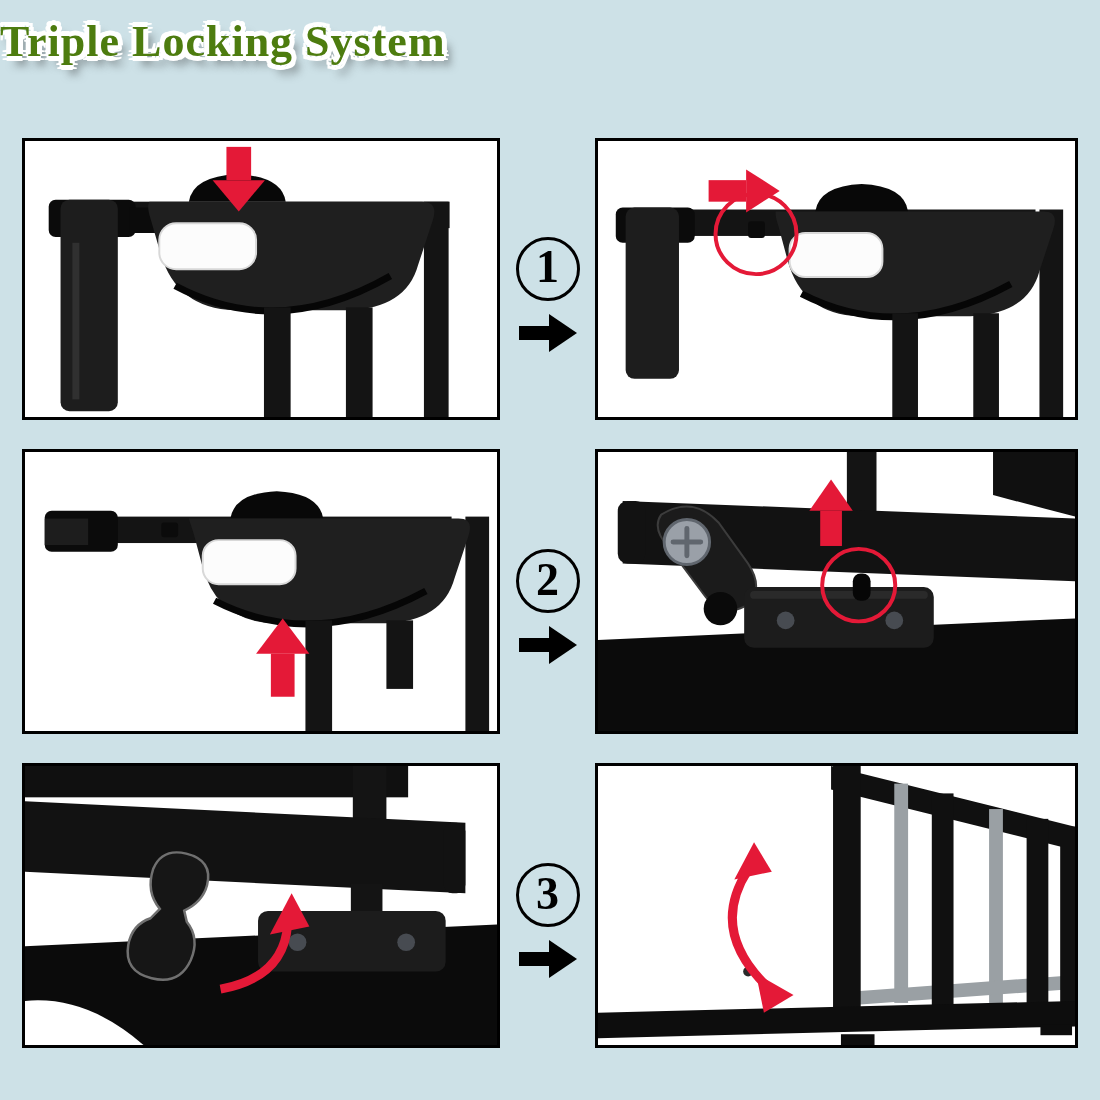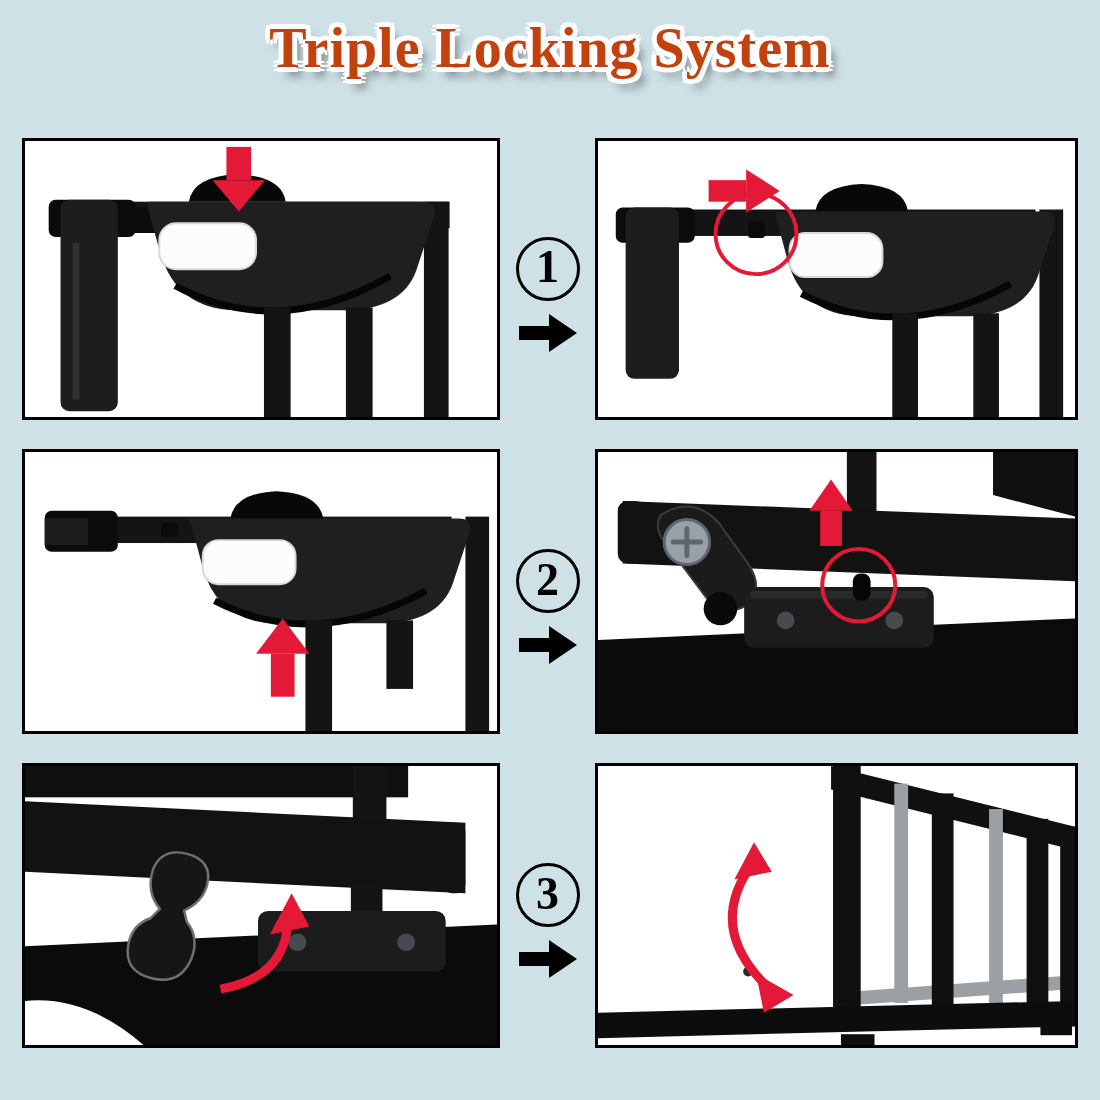--- a/index.html
+++ b/index.html
@@ -3,21 +3,21 @@
 <meta charset="utf-8">
 <style>
   html,body{margin:0;padding:0;}
   body{
     width:1100px;height:1100px;position:relative;overflow:hidden;
     background:#cde1e7;
     font-family:"Liberation Serif",serif;
   }
   .title{
     position:absolute;top:16px;left:0;width:1100px;margin:0;
-    text-align:center;font-size:56px;font-weight:700;color:#c2410c;letter-spacing:1px;
+    text-align:left;font-size:44px;font-weight:700;color:#4d7c0f;letter-spacing:1px;
     font-family:"Liberation Serif",serif;
     text-shadow:
       -4px -4px 0 #fff,4px -4px 0 #fff,-4px 4px 0 #fff,4px 4px 0 #fff,
       -5px 0 0 #fff,5px 0 0 #fff,0 -5px 0 #fff,0 5px 0 #fff,
       7px 9px 8px rgba(40,40,40,.55);
   }
   .grid{
     position:absolute;left:22px;top:138px;
     display:grid;
     grid-template-columns:478px 95px 483px;

